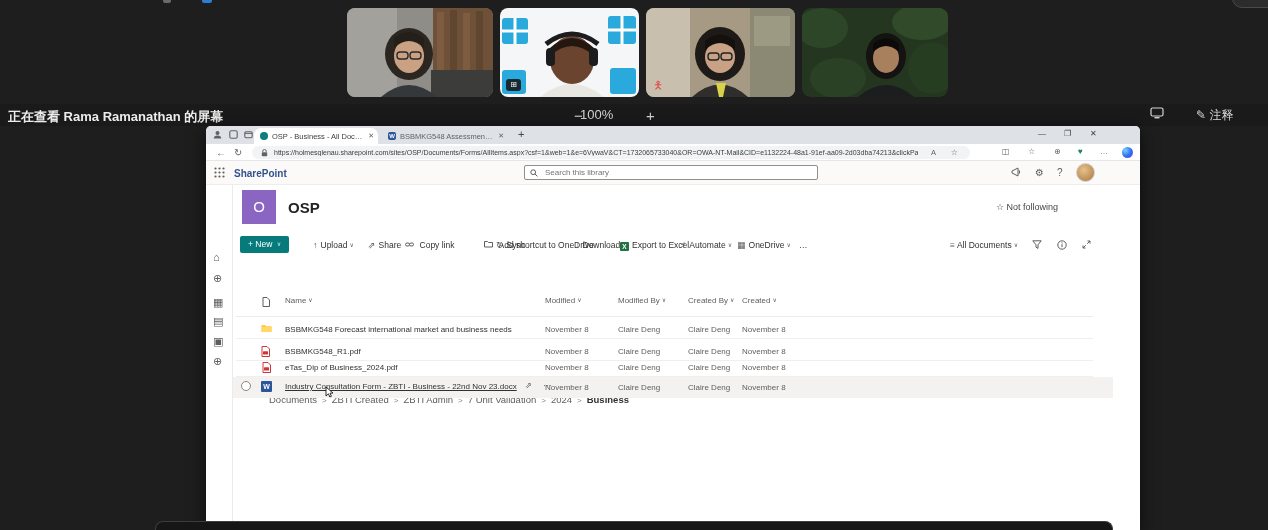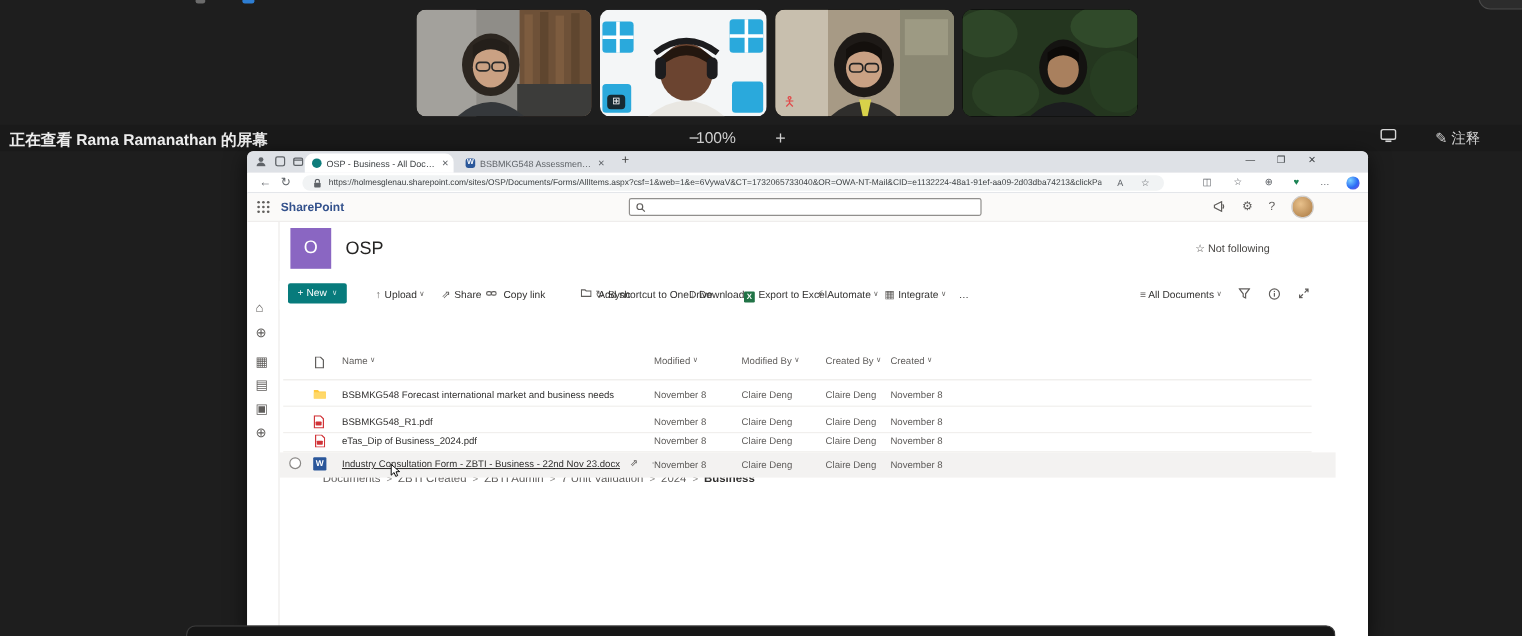--- a/index.html
+++ b/index.html
@@ -61,21 +61,21 @@
   .avatar{position:absolute;left:870px;top:2px;width:19px;height:19px;border-radius:50%;
     background:radial-gradient(circle at 40% 35%,#e8c18c,#a8763f);border:1px solid #d0cecd;}
 
   
   .rail{position:absolute;left:0;top:59px;width:27px;height:345px;background:#fff;border-right:1px solid #edebe9;}
   .rail .ric{position:absolute;left:7px;color:#605e5c;font-size:11px;line-height:12px;}
 
   
   .sitelogo{position:absolute;left:36px;top:64px;width:34px;height:34px;background:#8a66c2;color:#fff;
     font-size:15px;text-align:center;line-height:34px;}
-  .sitename{position:absolute;left:82px;top:73px;font-size:15px;font-weight:normal;color:#252423;}
+  .sitename{position:absolute;left:82px;top:73px;font-size:15px;font-weight:bold;color:#252423;}
   .follow{position:absolute;left:790px;top:76px;font-size:9px;color:#484644;}
 
   
   .cmdbar{position:absolute;left:27px;top:108px;width:907px;height:24px;background:#fff;}
   .newbtn{position:absolute;left:7px;top:2px;height:17px;padding:0 8px;background:#077b7c;color:#fff;
     border-radius:2px;font-size:8.5px;line-height:17px;}
   .cmd{position:absolute;top:6px;font-size:8.5px;color:#323130;white-space:nowrap;}
   .cmd .ci{color:#605e5c;margin-right:3px;font-size:9px;}
   .cmd .caret,.caret{font-size:6px;color:#605e5c;margin-left:2px;vertical-align:1px;}
   .xlbox{display:inline-block;width:9px;height:9px;background:#217346;color:#fff;font-size:6.5px;
@@ -284,20 +284,21 @@
         </svg>
       </span>
       <span class="spname">SharePoint</span>
       <div class="search">
         <span class="pill-ic" style="left:5px;top:3px;">
           <svg width="8" height="8" viewBox="0 0 8 8">
               <circle cx="3.2" cy="3.2" r="2.4" fill="none" stroke="#605e5c" stroke-width="1"></circle>
               <path d="M5 5 L7.4 7.4" stroke="#605e5c" stroke-width="1"></path>
             </svg>
         </span>
+        <input placeholder="Search this library" style="">
       </div>
       <span class="suite-ic" style="left:805px;">
         <svg width="11" height="10" viewBox="0 0 11 10">
             <path d="M1 4 l6 -3 v8 l-6 -3 z" fill="none" stroke="#605e5c" stroke-width="1"></path>
             <path d="M8 3.2 a3 3 0 0 1 0 3.6" fill="none" stroke="#605e5c" stroke-width="1"></path>
           </svg>
       </span>
       <span class="suite-ic" style="left:829px;">⚙</span>
       <span class="suite-ic" style="left:851px;">?</span>
       <span class="avatar"></span>
@@ -331,21 +332,21 @@
       </span><span>Copy link</span></span>
       <span class="cmd" style="left:219px;padding-left:44px;"><span class="ci">↻</span><span>Sync</span></span>
       <span class="cmd" style="left:251px;"><span class="ci">
         <svg width="9" height="8" viewBox="0 0 9 8">
               <path d="M0.5 1.5 h3 l1 1 h4 v4.5 h-8 z" fill="none" stroke="#605e5c" stroke-width="1"></path>
             </svg>
       </span><span>Add shortcut to OneDrive</span></span>
       <span class="cmd" style="left:342px;"><span class="ci">↓</span><span>Download</span></span>
       <span class="cmd" style="left:387px;"><span class="xlbox">X</span><span>Export to Excel</span></span>
       <span class="cmd" style="left:447px;"><span class="ci">⚡</span><span>Automate</span><span class="caret">∨</span></span>
-      <span class="cmd" style="left:504px;"><span class="ci">▦</span><span>Integrate</span><span class="caret">∨</span></span>
+      <span class="cmd" style="left:504px;"><span class="ci">▦</span><span>OneDrive</span><span class="caret">∨</span></span>
       <span class="cmd" style="left:566px;">…</span>
     </div>
     <span class="viewsel"><span style="color:#605e5c;">≡</span> <span>All Documents</span><span class="caret">∨</span></span>
     <span class="cmd-ric" style="left:826px;">
       <svg width="10" height="9" viewBox="0 0 10 9">
           <path d="M0.8 0.8 h8.4 l-3.2 4 v3.6 l-2 -1.2 v-2.4 z" fill="none" stroke="#605e5c" stroke-width="1"></path>
         </svg>
     </span>
     <span class="cmd-ric" style="left:851px;">
       <svg width="10" height="10" viewBox="0 0 10 10">

